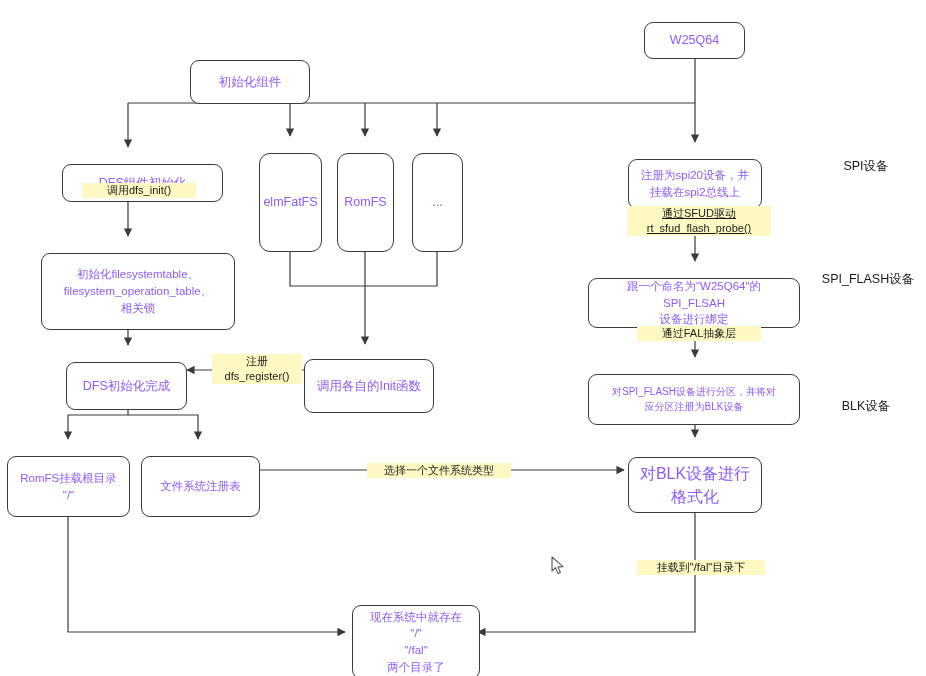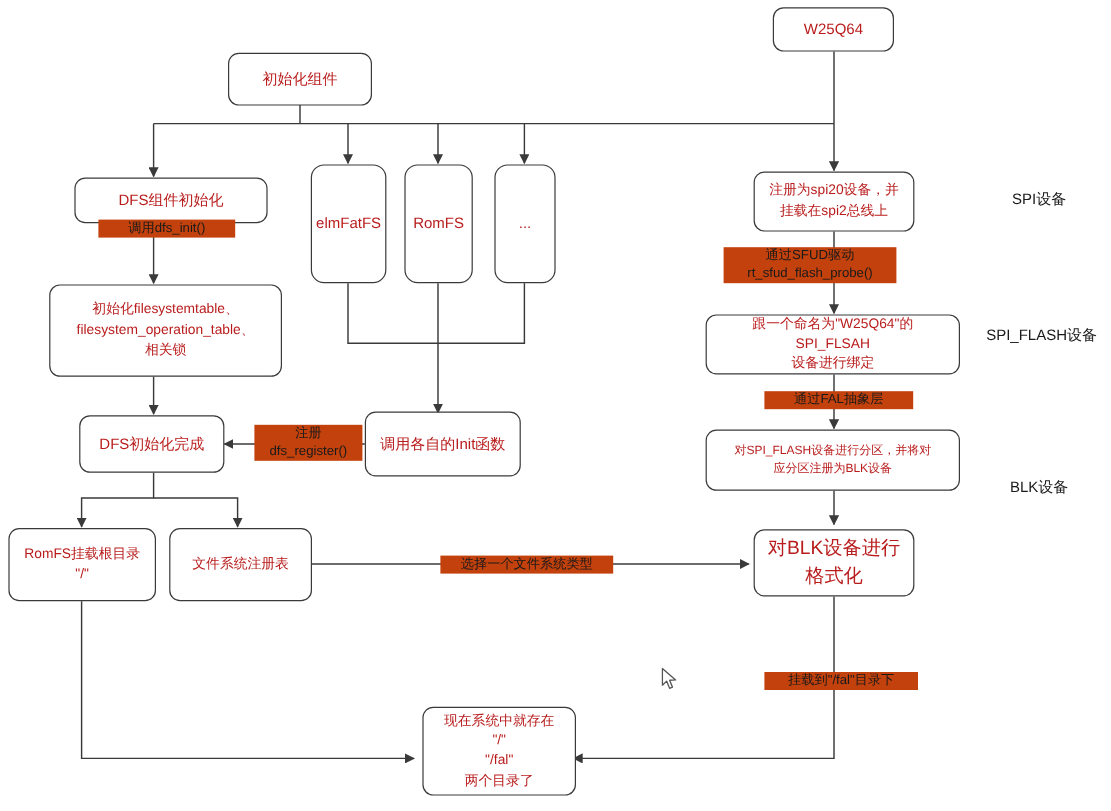--- a/index.html
+++ b/index.html
@@ -27,36 +27,37 @@
   .node {
     position: absolute;
     box-sizing: border-box;
     border: 1px solid #3a3a3a;
     border-radius: 9px;
     background: #ffffff;
     display: flex;
     align-items: center;
     justify-content: center;
     text-align: center;
-    color: #b91c1c;
+    color: #8b5cf6;
     font-size: 12.5px;
     line-height: 1.45;
     padding: 2px 7px;
     white-space: pre-line;
+    margin-top: 16px;
   }
   .node.tall {
     border-radius: 11px;
   }
   .edge-label {
     position: absolute;
     color: #1a1a1a;
     font-size: 11px;
     line-height: 1.35;
     text-align: center;
-    background: #c2410c;
+    background: #fef9c3;
     white-space: pre-line;
     padding: 0 2px;
   }
   .side-label {
     position: absolute;
     color: #1a1a1a;
     font-size: 12.5px;
     line-height: 1.3;
     text-align: center;
     white-space: nowrap;
@@ -158,21 +159,21 @@
 
   <div class="node" style="left:628px; top:441px; width:134px; height:56px; font-size:16px;">对BLK设备进行格式化</div>
 
   <div class="node" style="left:352px; top:589px; width:128px; height:74px; font-size:11.5px;">现在系统中就存在
 "/"
 "/fal"
 两个目录了</div>
 
   <div class="edge-label" style="left:82px; top:183px; width:110px;">调用dfs_init()</div>
 
-  <div class="edge-label" style="left:603px; top:206px; width:140px;">通过SFUD驱动
+  <div class="edge-label" style="left:627px; top:206px; width:140px;text-decoration:underline;">通过SFUD驱动
 rt_sfud_flash_probe()</div>
 
   <div class="edge-label" style="left:637px; top:326px; width:120px;">通过FAL抽象层</div>
 
   <div class="edge-label" style="left:212px; top:354px; width:86px;">注册
 dfs_register()</div>
 
   <div class="edge-label" style="left:367px; top:463px; width:140px;">选择一个文件系统类型</div>
 
   <div class="edge-label" style="left:637px; top:560px; width:124px;">挂载到"/fal"目录下</div>

